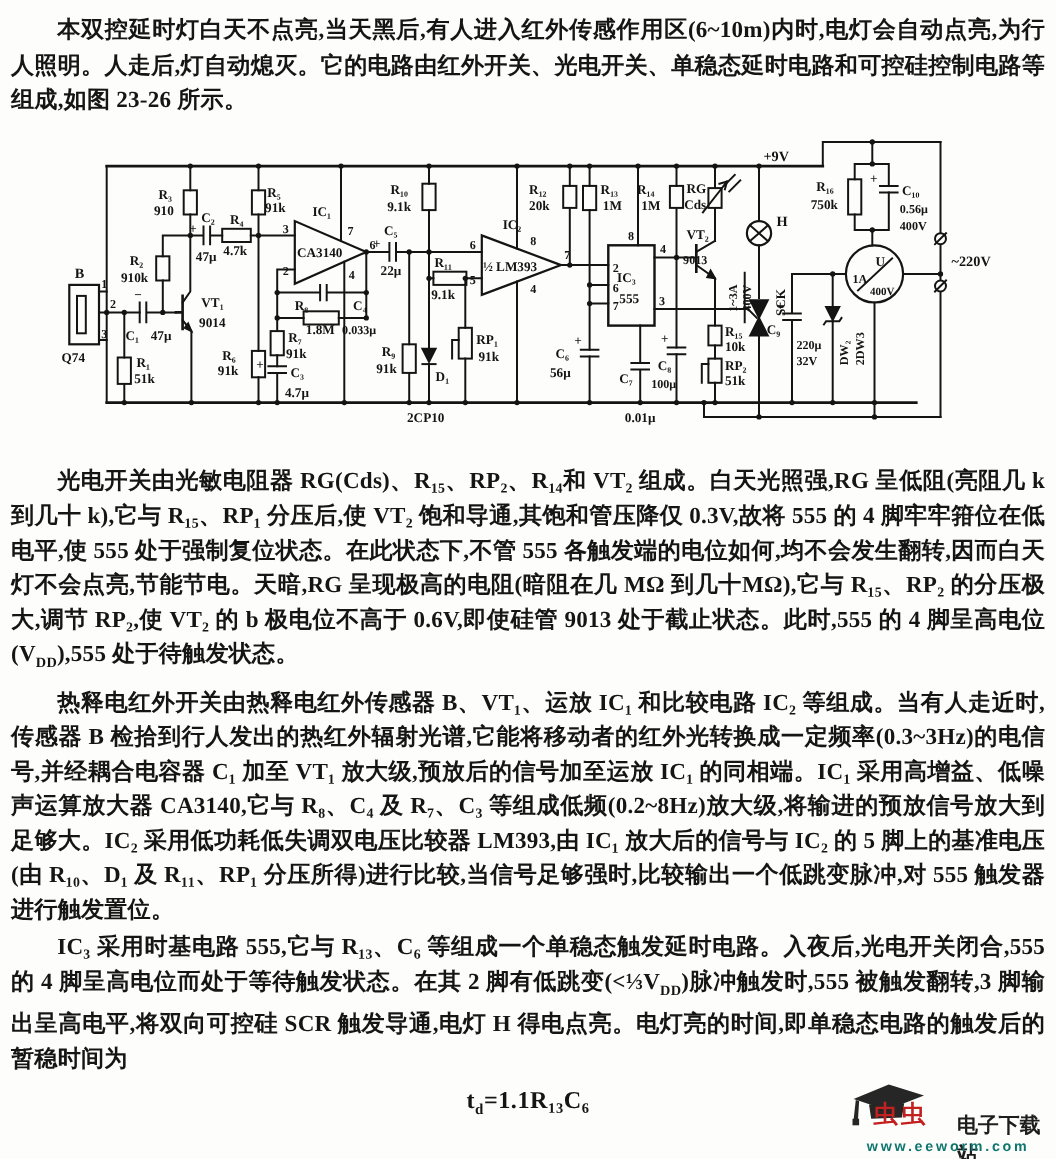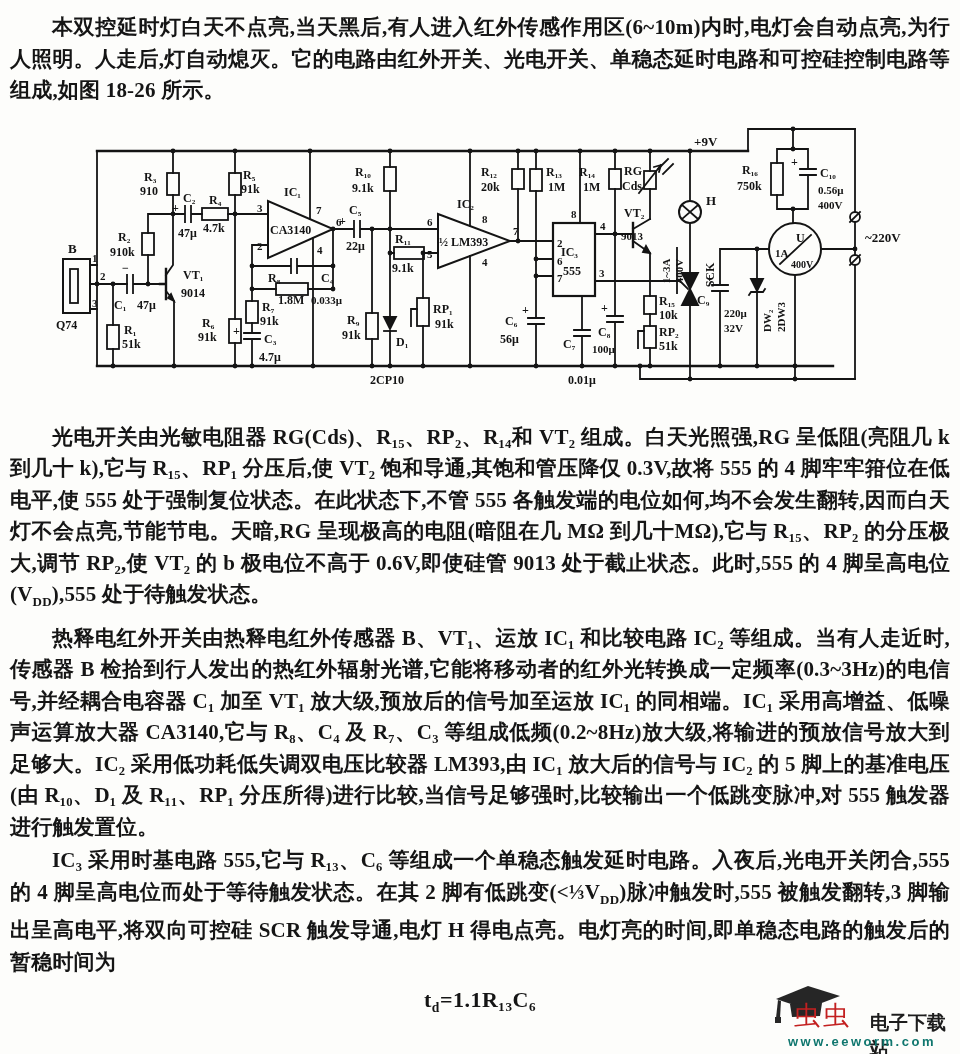--- a/index.html
+++ b/index.html
@@ -27,39 +27,39 @@
     letter-spacing:1px;
   }
   .formula{
     margin-top:9px;text-align:center;font-size:22px;font-weight:600;
     letter-spacing:0.5px;
   }
   sub{font-size:0.62em;}
   
   .watermark{position:absolute;right:6px;bottom:2px;width:186px;height:66px;}
   .wm-brand{
-    position:absolute;left:26px;top:12px;font-size:26px;font-weight:normal;
+    position:absolute;left:26px;top:12px;font-size:22px;font-weight:bold;
     letter-spacing:3px;font-family:"Liberation Sans",sans-serif;
   }
   .wm-site{
     position:absolute;left:102px;top:24px;font-size:19px;font-weight:bold;
     color:#1d1d1d;font-family:"Liberation Sans",sans-serif;
   }
   .wm-url{
     position:absolute;left:20px;top:48px;font-size:13px;font-weight:bold;
     color:#0f766e;letter-spacing:2.5px;font-family:"Liberation Sans",sans-serif;text-align:right;
   }
   .wm-cap{position:absolute;left:0;top:-8px;}
 </style>
 </head>
 <body>
 
 <div class="doc">
 
-  <p id="p1" class="body-text">本双控延时灯白天不点亮,当天黑后,有人进入红外传感作用区(6~10m)内时,电灯会自动点亮,为行人照明。人走后,灯自动熄灭。它的电路由红外开关、光电开关、单稳态延时电路和可控硅控制电路等组成,如图 18-26 所示。</p>
+  <p id="p1" class="body-text">本双控延时灯白天不点亮,当天黑后,有人进入红外传感作用区(6~10m)内时,电灯会自动点亮,为行人照明。人走后,灯自动熄灭。它的电路由红外开关、光电开关、单稳态延时电路和可控硅控制电路等组成,如图 23-26 所示。</p>
 
   <div class="circuit-wrap">
     <svg width="930" height="298" viewBox="0 0 930 298">
       <g stroke="#141414" stroke-width="1.8" fill="none" stroke-linecap="square">
 
         <path d="M67,38 H718" stroke-width="2.4"></path>
         <path d="M67,253 H803" stroke-width="2.4"></path>
         <path d="M67,38 V253"></path>
 
         <rect x="33" y="146" width="27" height="54" stroke-width="2"></rect>

